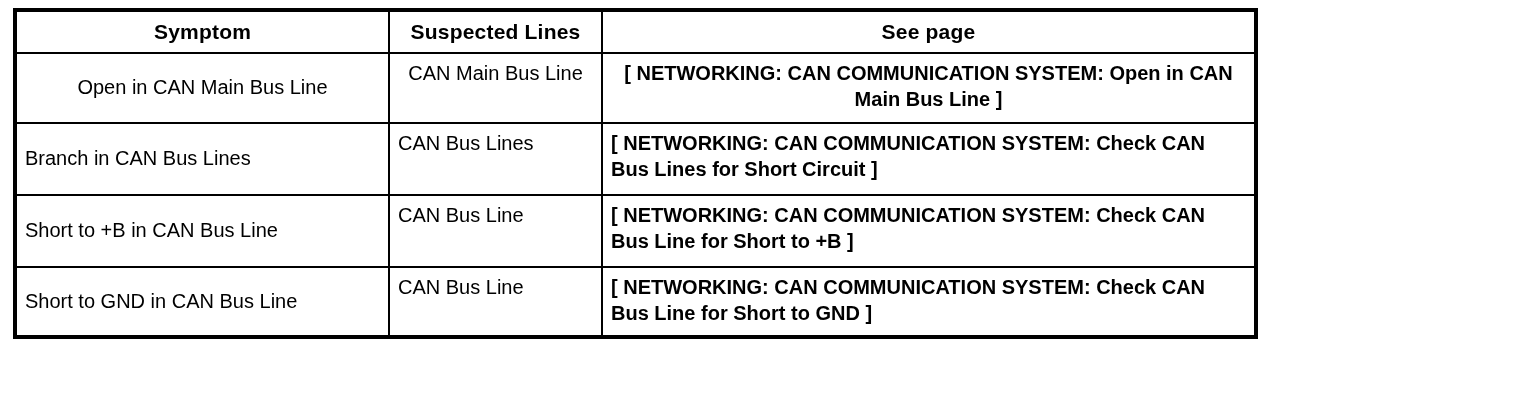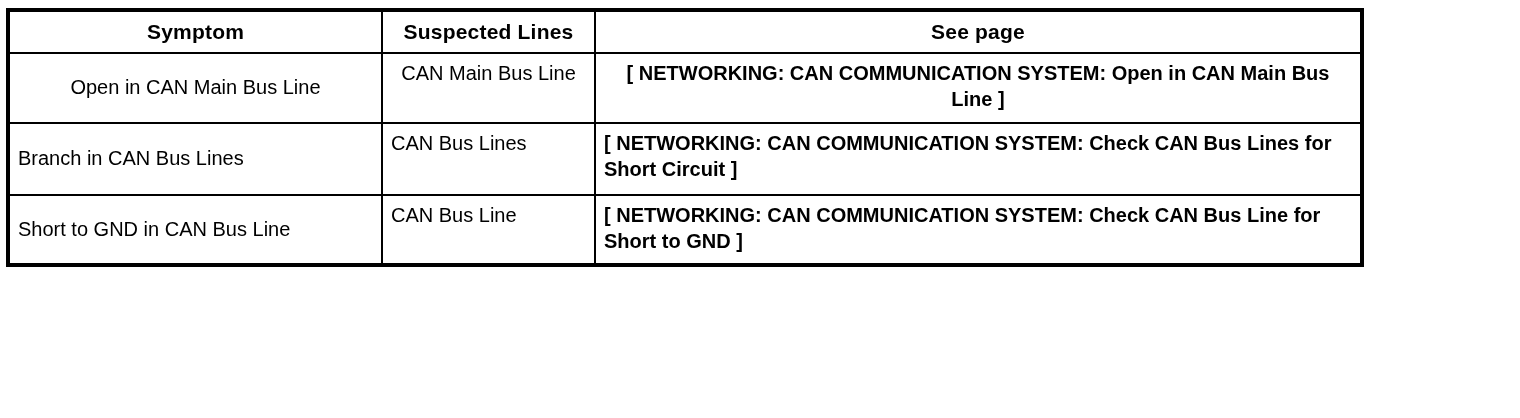--- a/index.html
+++ b/index.html
@@ -7,23 +7,23 @@
     padding: 0;
     background: #ffffff;
     width: 1520px;
     height: 418px;
     overflow: hidden;
     font-family: "Liberation Sans", sans-serif;
     color: #000000;
   }
   .doc-wrap {
     position: absolute;
-    left: 6px;
+    left: 13px;
     top: 8px;
-    width: 1358px;
+    width: 1245px;
   }
   table.symptom-table {
     border-collapse: collapse;
     table-layout: fixed;
     width: 100%;
     background: #ffffff;
   }
   table.symptom-table col.c1 { width: 374px; }
   table.symptom-table col.c2 { width: 213px; }
   table.symptom-table col.c3 { width: auto; }
@@ -99,20 +99,25 @@
       <tr class="row-h1">
         <td class="cell-symptom">Open in CAN Main Bus Line</td>
         <td class="cell-area">CAN Main Bus Line</td>
         <td class="cell-page">[ NETWORKING: CAN COMMUNICATION SYSTEM: Open in CAN Main Bus Line ]</td>
       </tr>
       <tr class="row-h2">
         <td class="cell-symptom">Branch in CAN Bus Lines</td>
         <td class="cell-area">CAN Bus Lines</td>
         <td class="cell-page">[ NETWORKING: CAN COMMUNICATION SYSTEM: Check CAN Bus Lines for Short Circuit ]</td>
       </tr>
+      <tr class="row-h3">
+        <td class="cell-symptom">Short to +B in CAN Bus Line</td>
+        <td class="cell-area">CAN Bus Line</td>
+        <td class="cell-page">[ NETWORKING: CAN COMMUNICATION SYSTEM: Check CAN Bus Line for Short to +B ]</td>
+      </tr>
       <tr class="row-h4">
         <td class="cell-symptom">Short to GND in CAN Bus Line</td>
         <td class="cell-area">CAN Bus Line</td>
         <td class="cell-page">[ NETWORKING: CAN COMMUNICATION SYSTEM: Check CAN Bus Line for Short to GND ]</td>
       </tr>
     </tbody>
   </table>
 </div>
 
 </body></html>

